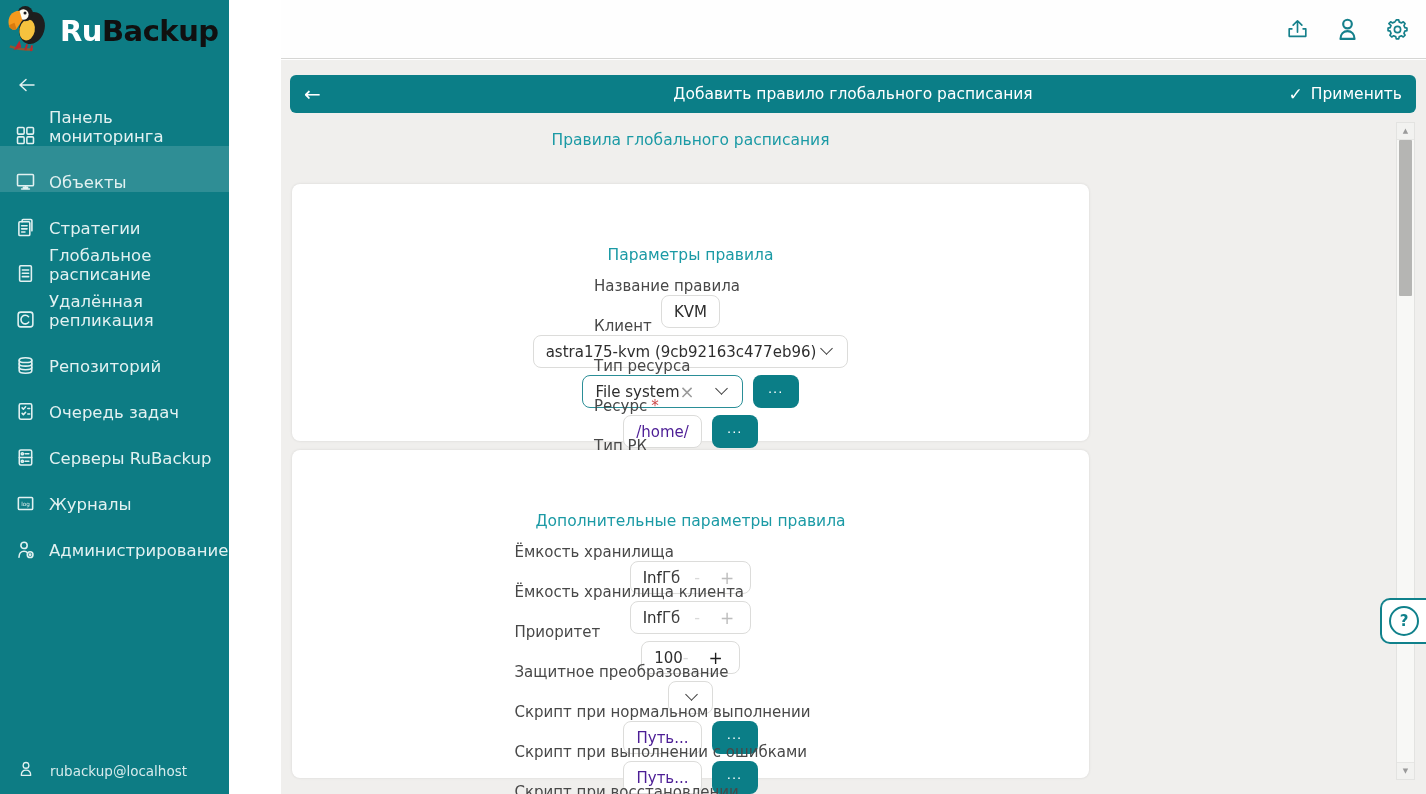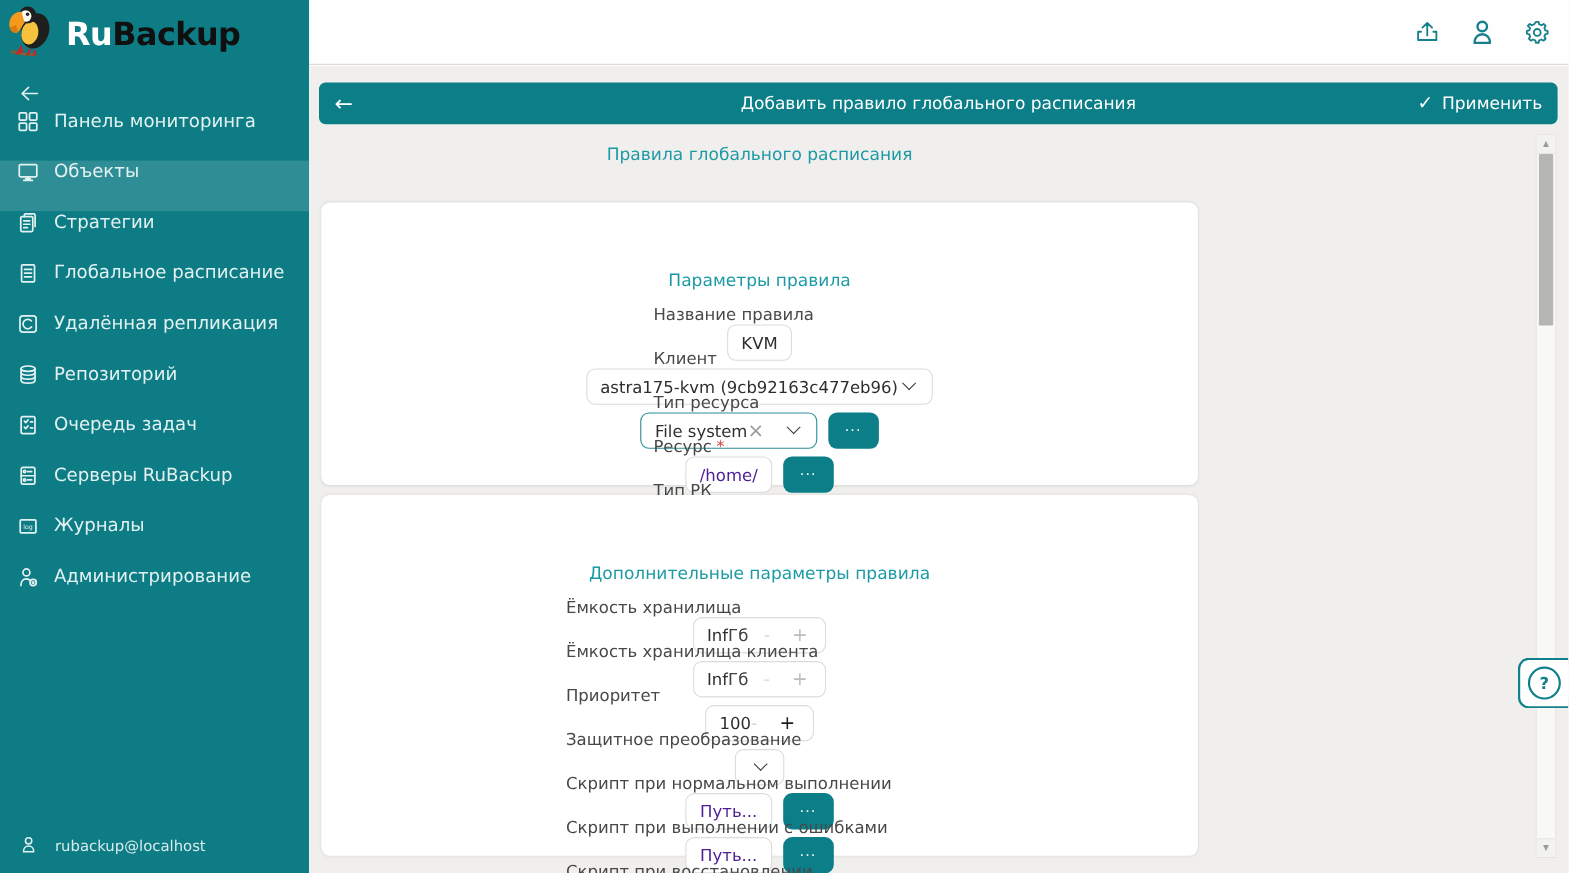--- a/index.html
+++ b/index.html
@@ -1,25 +1,25 @@
 <!DOCTYPE html>
 <html><head>
 <meta charset="utf-8">
 <style>
   html,body{margin:0;padding:0}
   body{width:1426px;height:794px;position:relative;overflow:hidden;
        font-family:"DejaVu Sans","Liberation Sans",sans-serif;background:#fff;}
   
-  .sidebar{position:absolute;left:0;top:0;width:281px;height:794px;background:#0d7c84;color:#e8f3f3;}
+  .sidebar{position:absolute;left:0;top:0;width:229px;height:794px;background:#0d7c84;color:#e8f3f3;}
   .brand{display:flex;align-items:center;gap:4px;padding:3px 6px;height:56px;}
   .brand-text{font-size:29px;font-weight:bold;color:#fff;letter-spacing:-.5px;white-space:nowrap;}
   .brand-text .b2{color:#101010;}
   .collapse-btn{margin:10px 0 0 14px;width:28px;height:26px;display:flex;align-items:center;cursor:pointer;}
   .menu{position:absolute;top:100px;left:0;right:0;}
-  .menu-item{height:46px;display:flex;align-items:flex-start;gap:13px;padding:0 15px;font-size:16.5px;cursor:pointer;color:#e2f1f1;}
+  .menu-item{height:46px;display:flex;align-items:flex-end;gap:13px;padding:0 15px;font-size:16.5px;cursor:pointer;color:#e2f1f1;}
   .menu-item.selected{background:#2f8e95;}
   .menu-item .icon,.collapse-btn .icon{flex:none;display:flex;}
   .menu-item svg{width:21px;height:21px;}
   .sidebar-user{position:absolute;bottom:13px;left:17px;display:flex;gap:15px;align-items:center;font-size:13.5px;color:#d7ebec;}
   .sidebar-user svg{width:18px;height:18px;}
   
   .topbar{position:absolute;left:281px;top:0;width:1145px;height:59px;background:#fefefe;border-bottom:1px solid #d6d6d4;
           display:flex;justify-content:flex-end;align-items:center;gap:23px;padding-right:15px;box-sizing:border-box;}
   .topbar .tb-icon{width:27px;height:27px;cursor:pointer;display:flex;}
   .topbar svg{width:27px;height:27px;}

